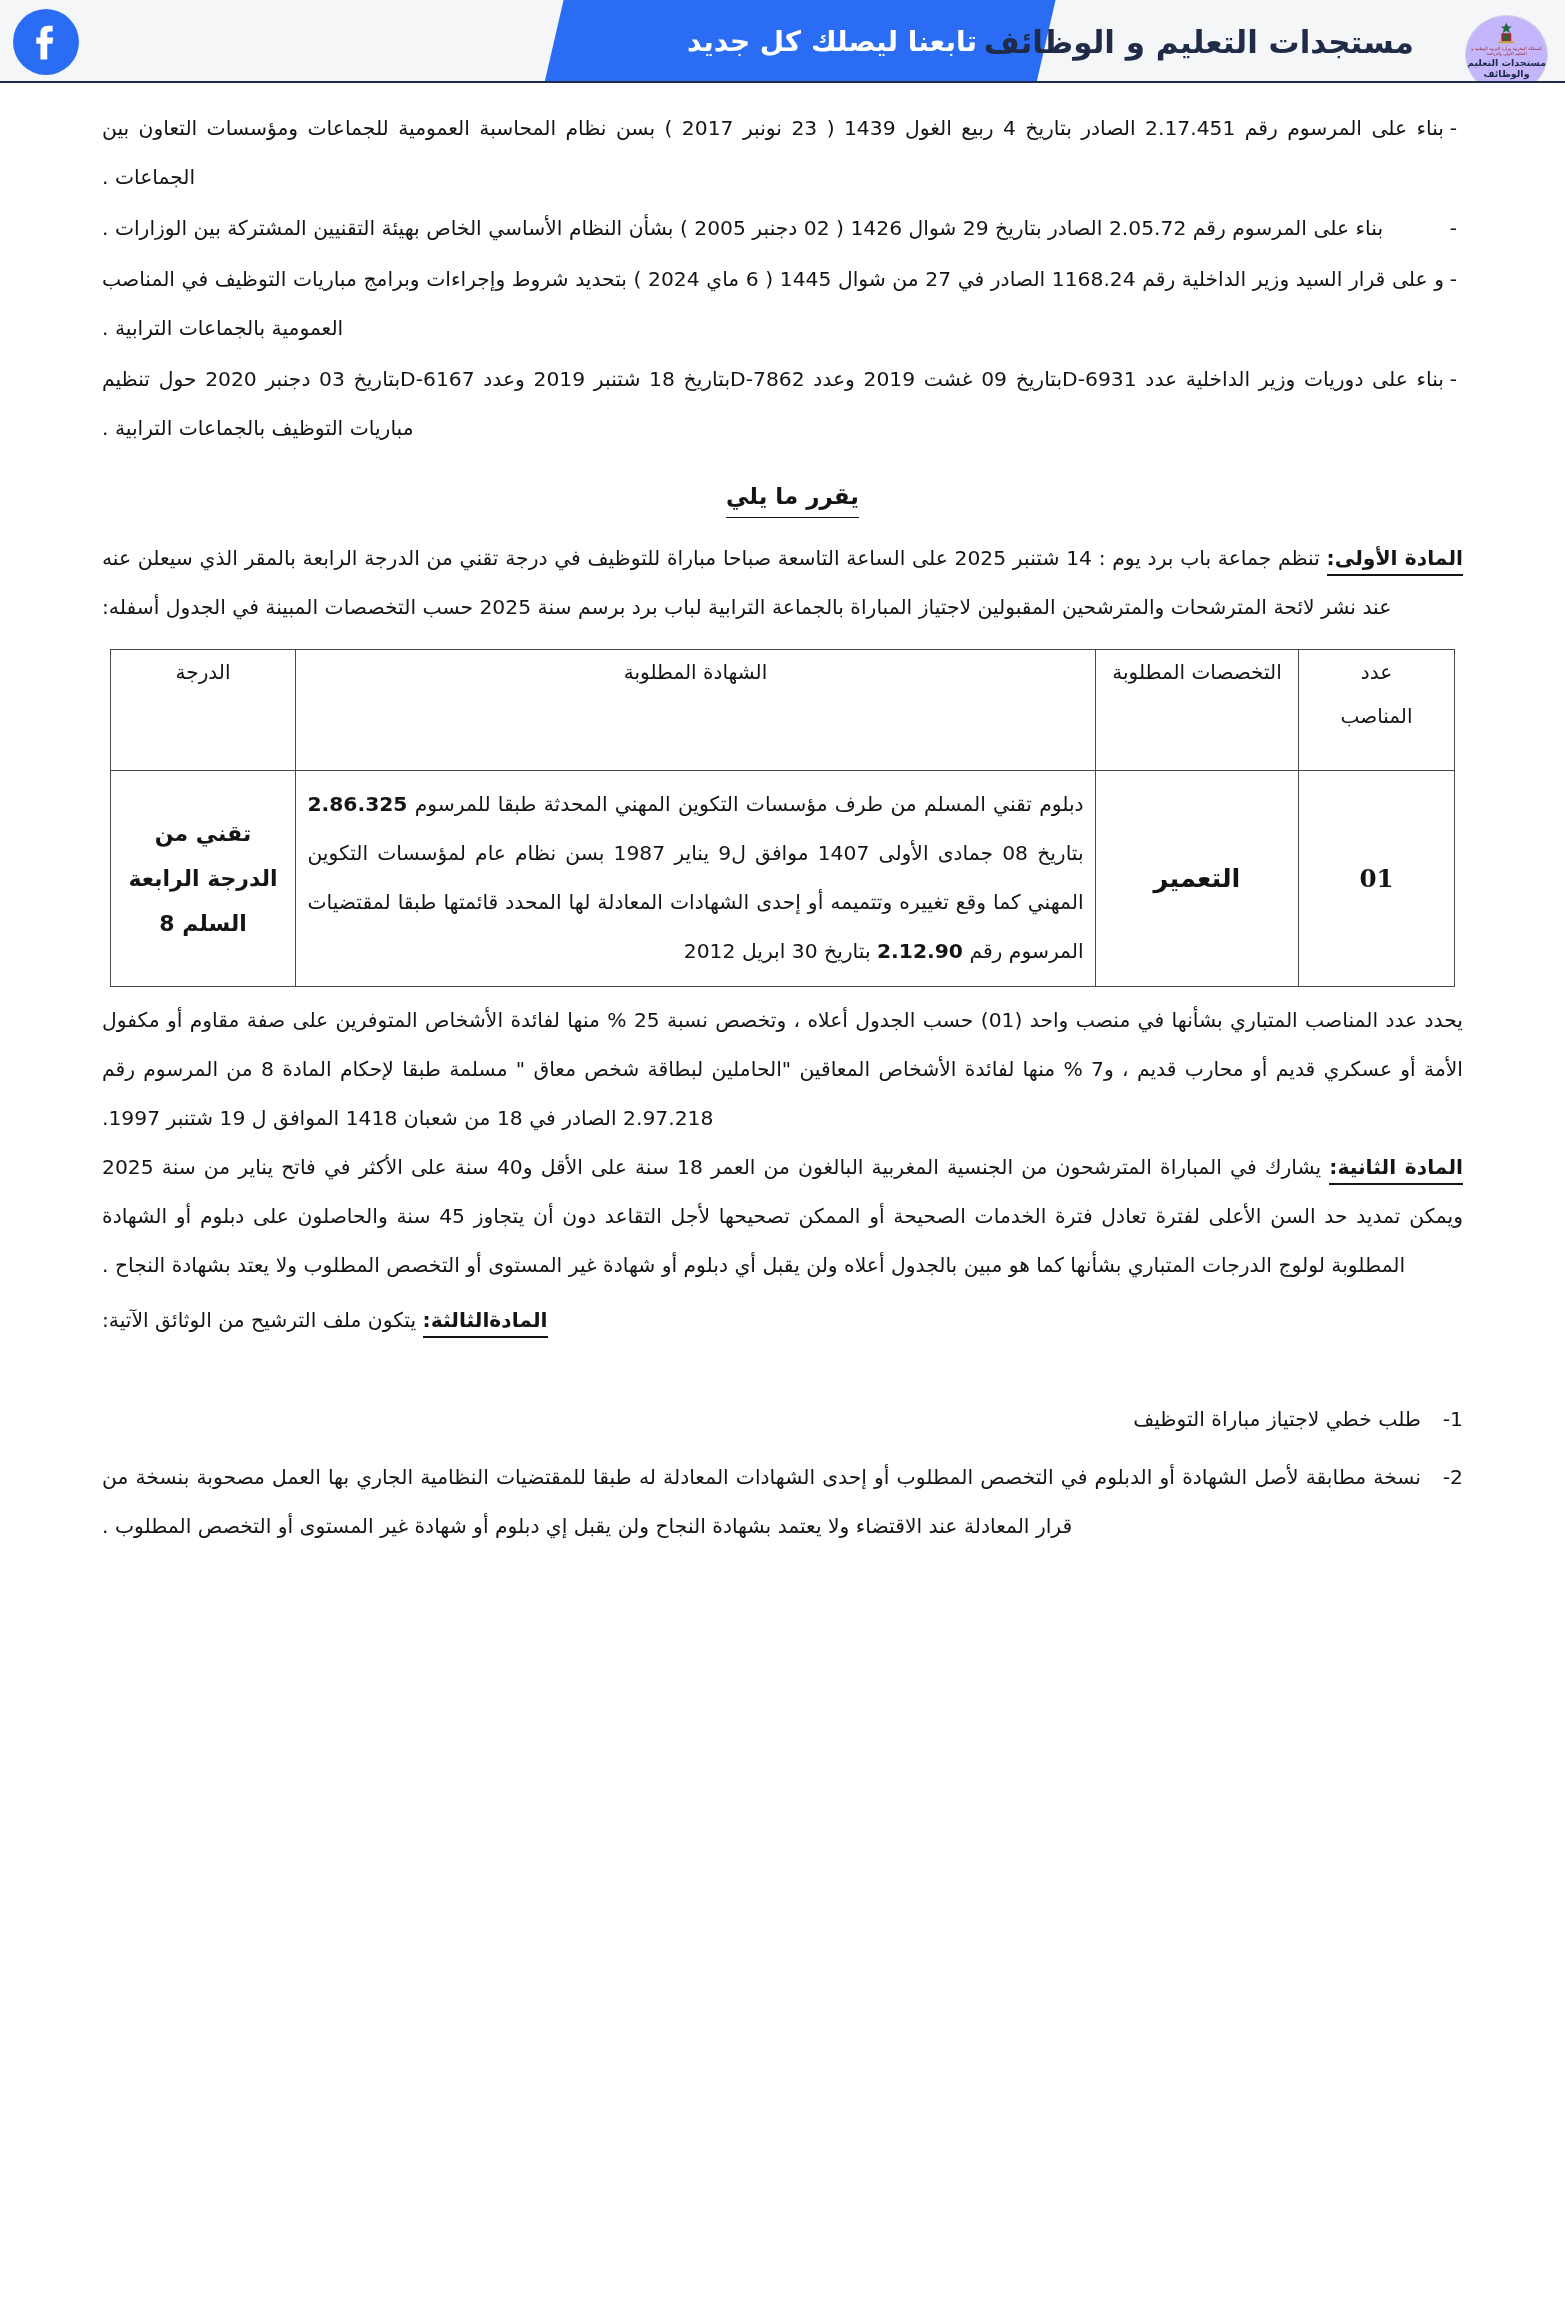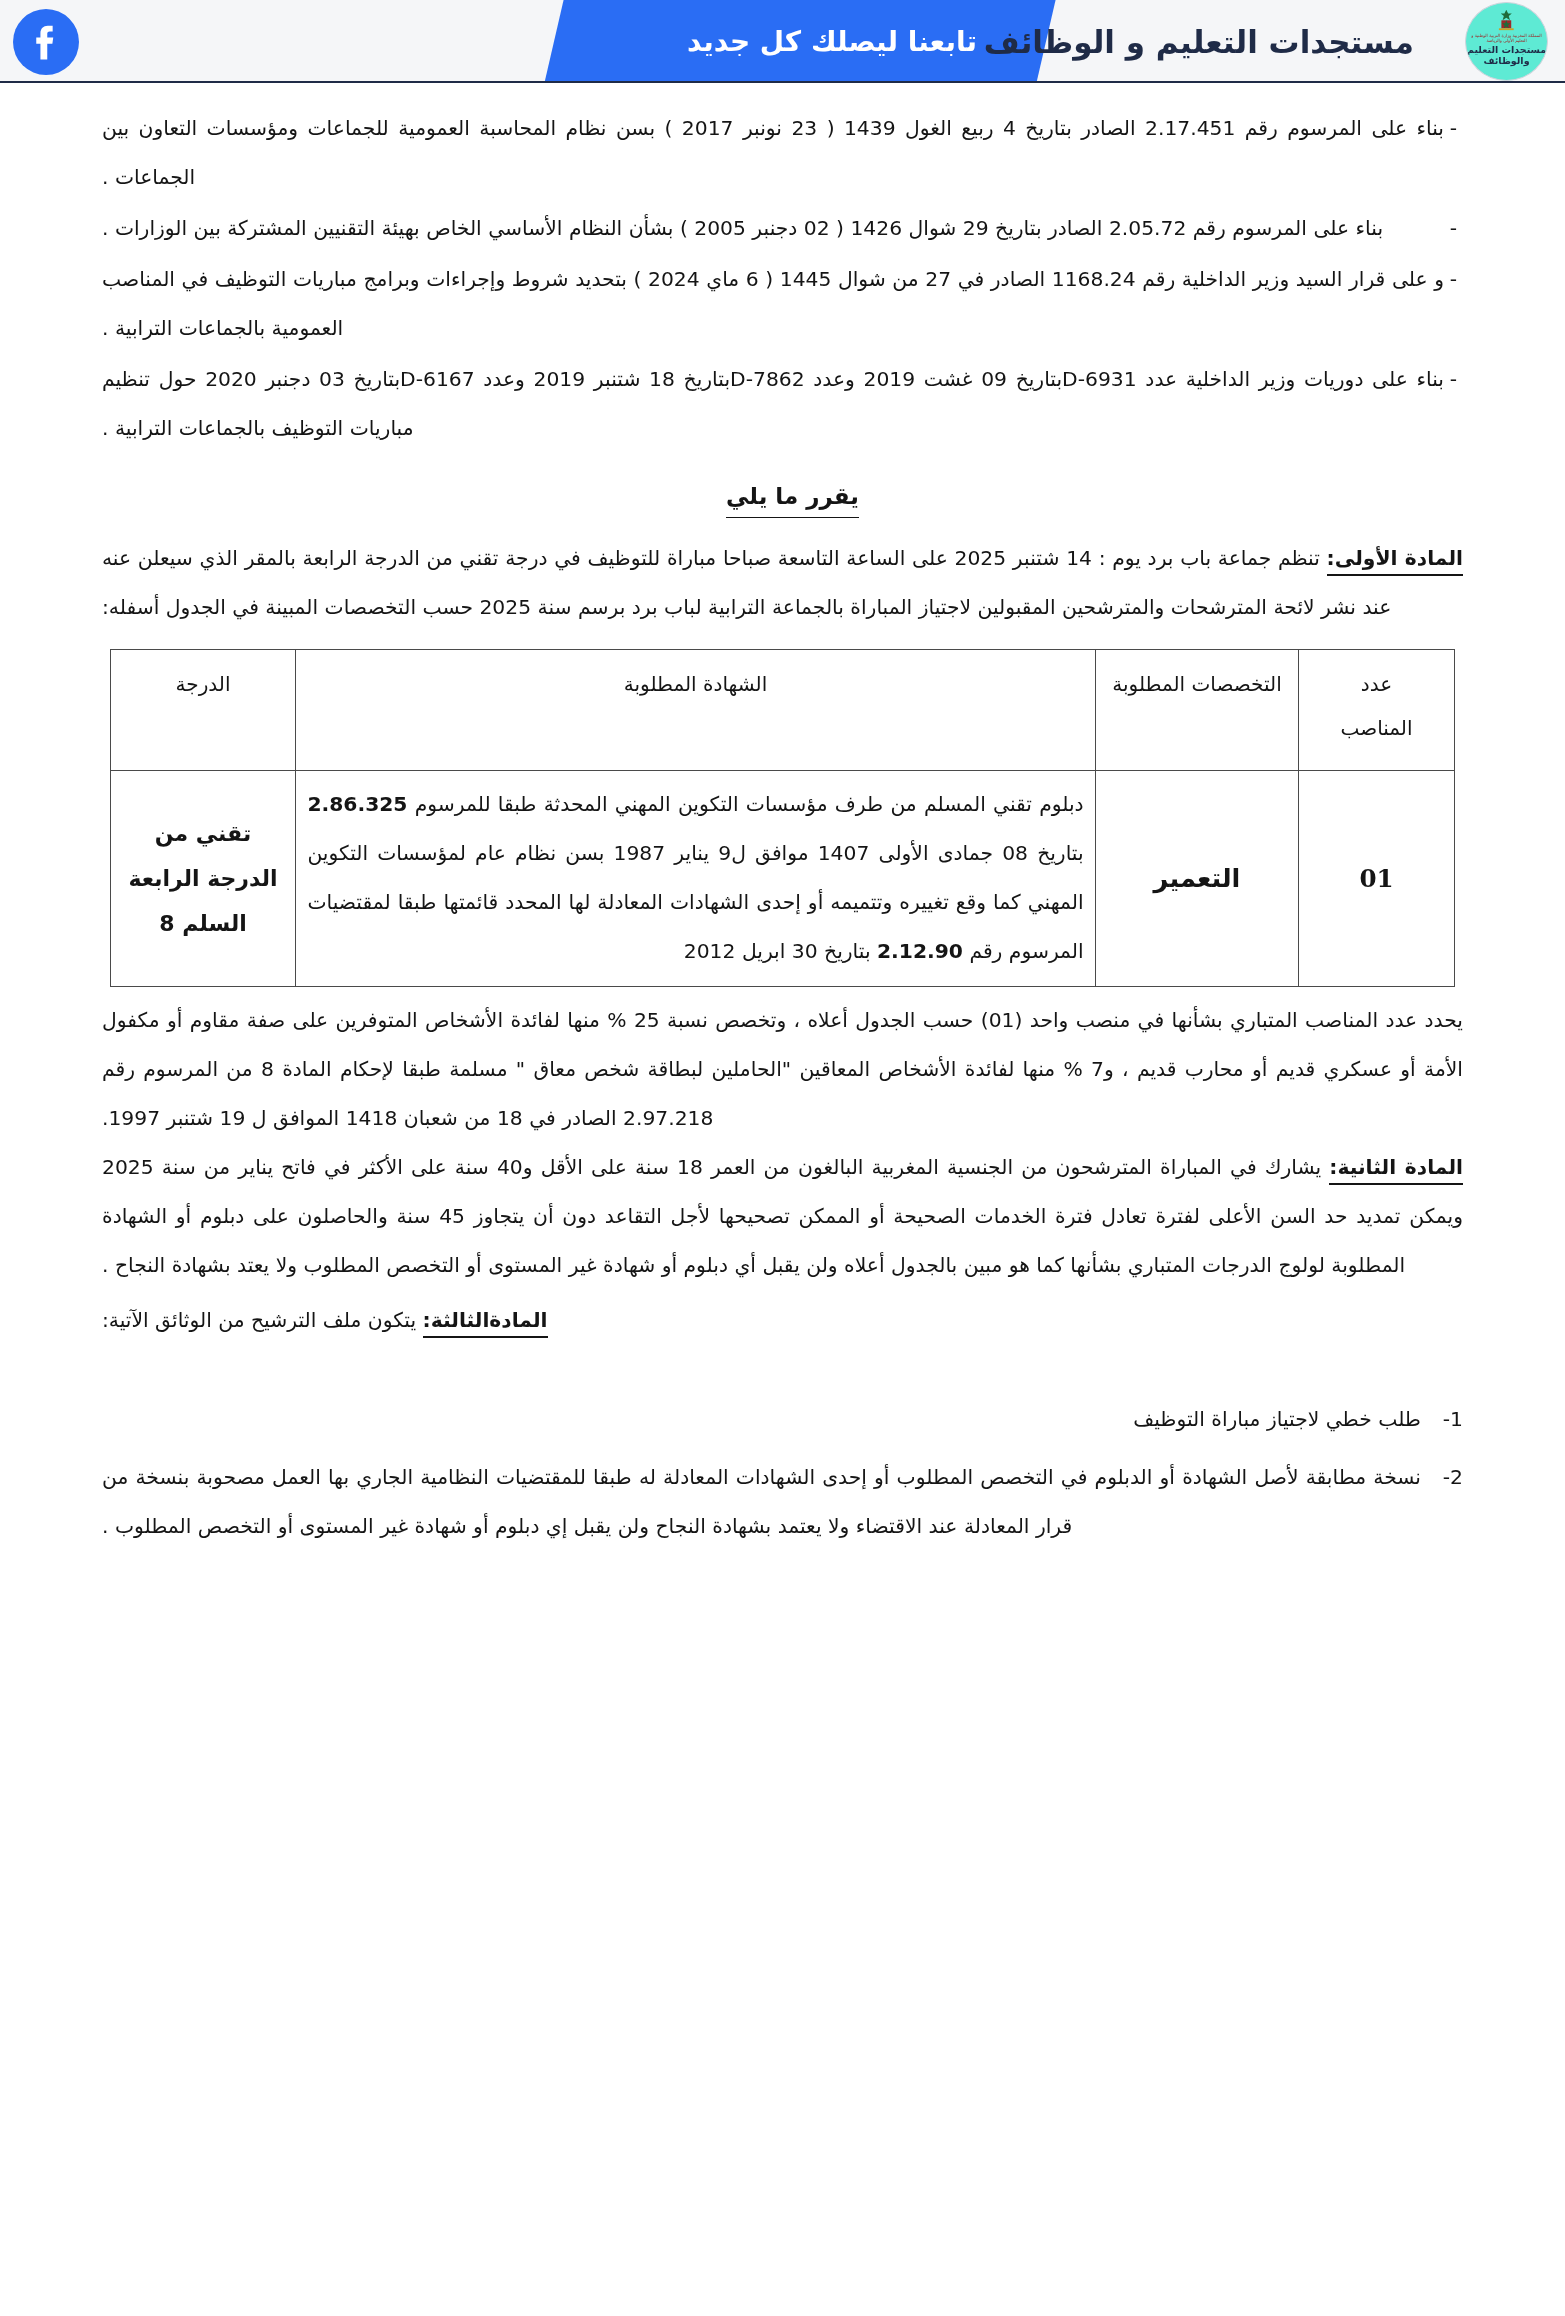--- a/index.html
+++ b/index.html
@@ -83,25 +83,25 @@
     display: flex; align-items: center;
     font-size: 31px;
     font-weight: bold;
     color: #1f2b47;
     letter-spacing: -0.5px;
     z-index: 2;
     white-space: nowrap;
   }
   .seal {
     position: absolute;
-    right: 17px; top: 2px;
+    right: 17px; top: 15px;
     width: 83px; height: 79px;
     border: 1.4px solid #cfd4dc;
     border-radius: 50%;
-    background: #5eead4;
+    background: #c4b5fd;
     z-index: 2;
     display: flex;
     flex-direction: column;
     align-items: center;
     justify-content: flex-start;
     padding-top: 4.7px;
     overflow: hidden;
   }
   .seal-crest { width: 24.6px; height: 24.6px; }
   .seal-micro {
@@ -186,21 +186,21 @@
     vertical-align: middle;
     padding: 9.5px 11.4px;
   }
   table.jobs th {
     font-weight: normal;
     font-size: 20px;
     line-height: 44px;
     height: 121px;
     text-align: center;
     vertical-align: top;
-    padding-top: 12px;
+    padding-top: 0;
   }
   th.col-count   { width: 156px; }
   th.col-spec    { width: 203px; }
   th.col-diploma { width: 800px; }
   th.col-grade   { width: 185px; }
 
   td.cell-count {
     text-align: center;
     font-size: 24.6px;
     font-weight: bold;

